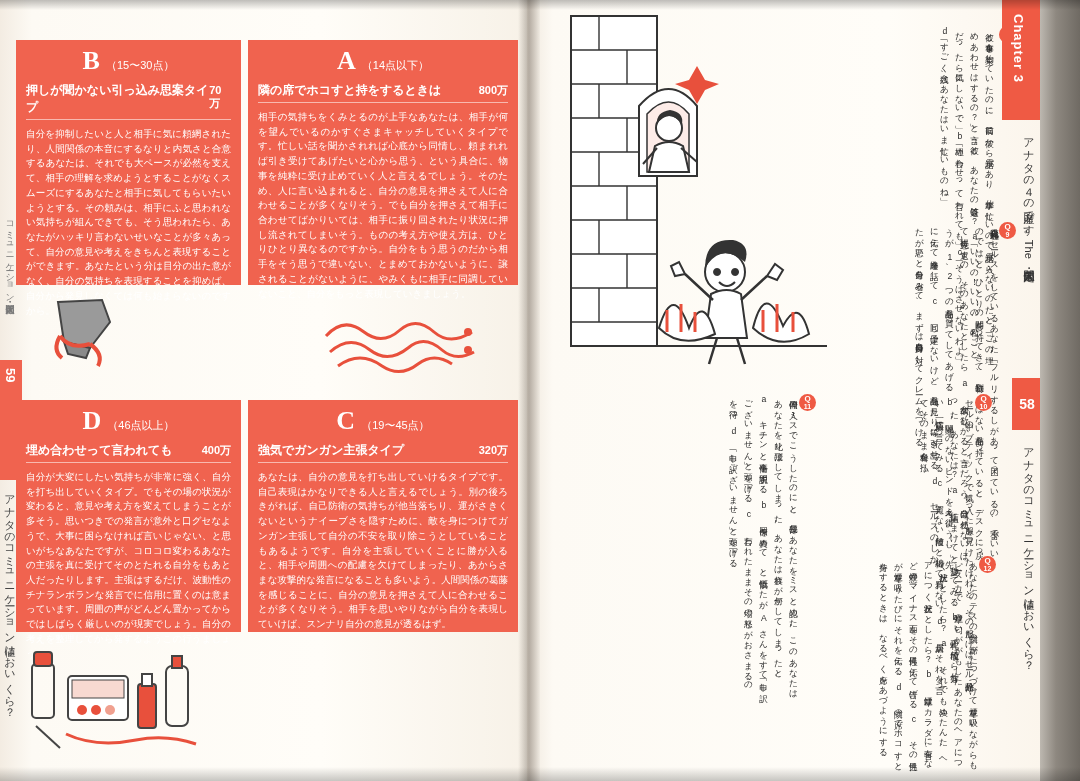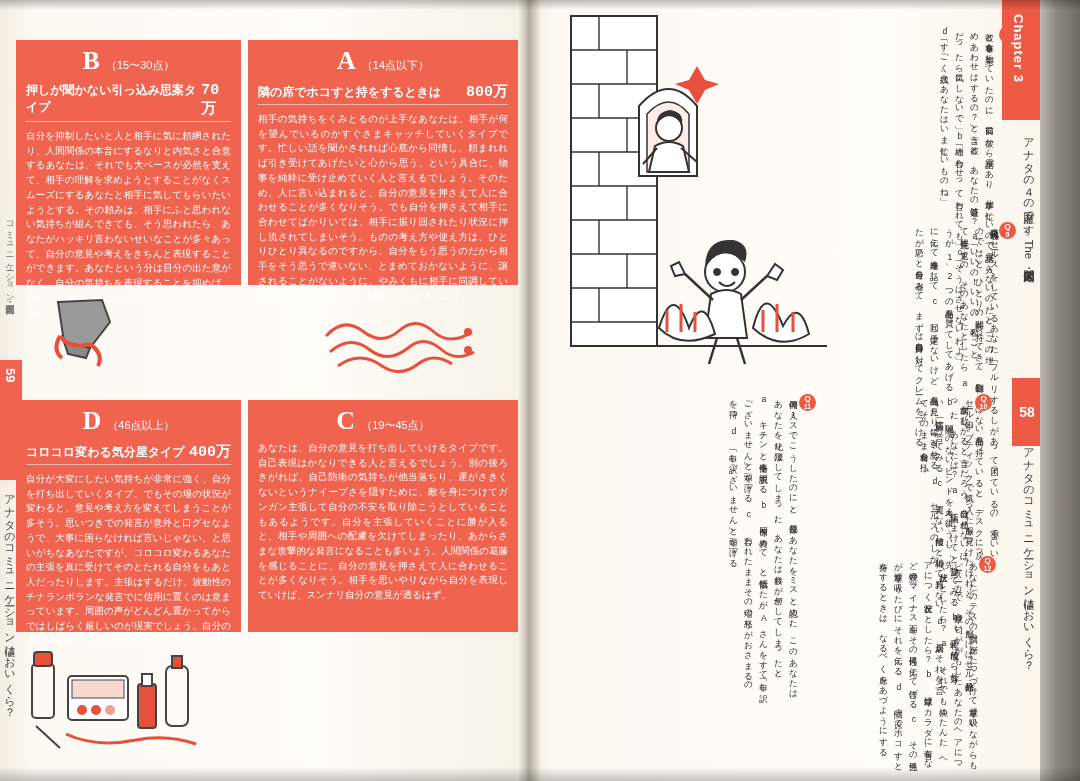--- a/index.html
+++ b/index.html
@@ -15,40 +15,40 @@
   #top-shadow{position:absolute;left:0;top:0;width:1080px;height:10px;background:linear-gradient(to bottom,rgba(0,0,0,0.25),rgba(0,0,0,0));}
   #bottom-shadow{position:absolute;left:0;bottom:0;width:1080px;height:14px;background:linear-gradient(to top,rgba(0,0,0,0.22),rgba(0,0,0,0));}
 
   
   .qbox{position:absolute;background:#f0634f;color:#fff;box-sizing:border-box;padding:8px 10px;}
   .qbox .hdr{display:flex;align-items:baseline;justify-content:center;gap:6px;}
   .qbox .letter{font-family:"Liberation Serif",serif;font-size:26px;font-weight:bold;line-height:1;}
   .qbox .range{font-size:11px;}
   .qbox .subhead{display:flex;justify-content:space-between;align-items:baseline;margin-top:8px;border-bottom:1px solid rgba(255,255,255,.55);padding-bottom:3px;}
   .qbox .tname{font-size:12px;font-weight:bold;}
-  .qbox .money{font-size:15px;font-weight:bold;font-family:Liberation Mono, monospace;}
+  .qbox .money{font-size:11px;font-weight:bold;}
   .qbox .body{margin-top:7px;font-size:9.5px;line-height:1.55;text-align:justify;}
 
   #box-b{left:16px;top:40px;width:225px;height:245px;}
   #box-a{left:248px;top:40px;width:270px;height:245px;}
   #box-d{left:16px;top:400px;width:225px;height:232px;}
   #box-c{left:248px;top:400px;width:270px;height:232px;}
 
   
   #left-tab{position:absolute;left:0;top:360px;width:22px;height:120px;background:#f0634f;color:#fff;}
   #left-tab .num{position:absolute;left:3px;top:8px;font-size:13px;font-weight:bold;}
   .vtext{writing-mode:vertical-rl;text-orientation:mixed;}
   #left-vert{position:absolute;left:2px;top:487px;height:260px;font-size:11px;color:#444;}
   #left-vert-up{position:absolute;left:3px;top:215px;height:170px;font-size:9px;color:#777;}
 
   
   #chapter-tab{position:absolute;right:0;top:0;width:40px;height:120px;background:#ef5a44;color:#fff;}
   #chapter-tab .ct{position:absolute;left:9px;top:14px;font-size:13px;font-weight:bold;letter-spacing:1px;}
   #chapter-vert{position:absolute;right:6px;top:130px;height:230px;font-size:11px;color:#333;}
-  #page-tab{position:absolute;right:0;top:378px;width:30px;height:68px;background:#ef5a44;color:#fff;display:flex;align-items:center;justify-content:center;font-size:14px;font-weight:bold;}
+  #page-tab{position:absolute;right:0;top:378px;width:30px;height:52px;background:#ef5a44;color:#fff;display:flex;align-items:center;justify-content:center;font-size:14px;font-weight:bold;}
   #right-vert-foot{position:absolute;right:6px;top:440px;height:260px;font-size:11px;color:#333;}
 
   
   .vcol{position:absolute;writing-mode:vertical-rl;text-orientation:upright;font-size:8.6px;line-height:1.75;color:#2b2b2b;letter-spacing:.5px;}
   .qmark{position:absolute;width:17px;height:17px;border-radius:50%;background:#ef5a44;color:#fff;font-size:8px;font-weight:bold;display:flex;align-items:center;justify-content:center;flex-direction:column;line-height:1;}
   .qmark span{font-size:7px;}
 
   
   #score-panel{position:absolute;left:547px;top:596px;width:215px;height:145px;background:#fdd7cf;}
   #score-title{text-align:center;font-size:13px;font-weight:bold;color:#c0392b;padding:5px 0 2px;letter-spacing:2px;}
@@ -93,30 +93,34 @@
       </div>
       <div class="body">相手の気持ちをくみとるのが上手なあなたは、相手が何を望んでいるのかすぐさまキャッチしていくタイプです。忙しい話を聞かされれば心底から同情し、頼まれれば引き受けてあげたいと心から思う、という具合に、物事を純粋に受け止めていく人と言えるでしょう。そのため、人に言い込まれると、自分の意見を押さえて人に合わせることが多くなりそう。でも自分を押さえて相手に合わせてばかりいては、相手に振り回されたり状況に押し流されてしまいそう。ものの考え方や使え方は、ひとりひとり異なるのですから。自分をもう思うのだから相手をそう思うで違いない、とまめておかないように、譲されることがないように、やみくもに相手に同調していないこと、自分をもっと表現していきましょう。</div>
     </div>
 
     <div class="qbox" id="box-d">
       <div class="hdr">
         <span class="letter">D</span>
         <span class="range">（46点以上）</span>
       </div>
       <div class="subhead">
-        <span class="tname">コロコロ変わる気分屋タイプ</span>
+        <span class="tname">埋め合わせって言われても</span>
         <span class="money">400万</span>
       </div>
       <div class="body">自分が大変にしたい気持ちが非常に強く、自分を打ち出していくタイプ。でもその場の状況が変わると、意見や考え方を変えてしまうことが多そう。思いつきでの発言が意外と口グセなようで、大事に困らなければ言いじゃない、と思いがちなあなたですが、コロコロ変わるあなたの主張を真に受けてそのとたれる自分をもあと人だったりします。主張はするだけ、波動性のチナランボランな発言でに信用に置くのは意まっています。周囲の声がどんどん置かってからではしばらく厳しいのが現実でしょう。自分の考えを整理してから発するようこの行うましょう。</div>
     </div>
 
     <div class="qbox" id="box-c">
       <div class="hdr">
         <span class="letter">C</span>
         <span class="range">（19〜45点）</span>
+      </div>
+      <div class="subhead">
+        <span class="tname">強気でガンガン主張タイプ</span>
+        <span class="money">320万</span>
       </div>
       <div class="body">あなたは、自分の意見を打ち出していけるタイプです。自己表現はかなりできる人と言えるでしょう。別の後ろきがれば、自己防衛の気持ちが他当落ちり、運がさきくないというナイーブさを隠すために、敵を身につけてガンガン主張して自分の不安を取り除こうとしていることもあるようです。自分を主張していくことに勝が入ると、相手や周囲への配慮を欠けてしまったり、あからさまな攻撃的な発言になることも多いよう。人間関係の葛藤を感じることに、自分の意見を押さえて人に合わせることが多くなりそう。相手を思いやりながら自分を表現していけば、スンナリ自分の意見が透るはず。</div>
     </div>
 
     <svg class="illus" style="left:40px;top:296px;" width="90" height="75" viewBox="0 0 90 75">
       <path d="M18 6 L62 4 L70 26 L50 52 L24 46 Z" fill="#9a9a9a" stroke="#444" stroke-width="2"></path>
       <path d="M24 46 L50 52 L46 62 L28 58 Z" fill="#8a8a8a" stroke="#444" stroke-width="2"></path>
       <path d="M20 40 q10 14 30 8" stroke="#e8503c" stroke-width="4" fill="none"></path>
       <path d="M20 40 q-8 14 2 22" stroke="#e8503c" stroke-width="4" fill="none"></path>
       <path d="M50 48 q14 10 8 22" stroke="#e8503c" stroke-width="4" fill="none"></path>

